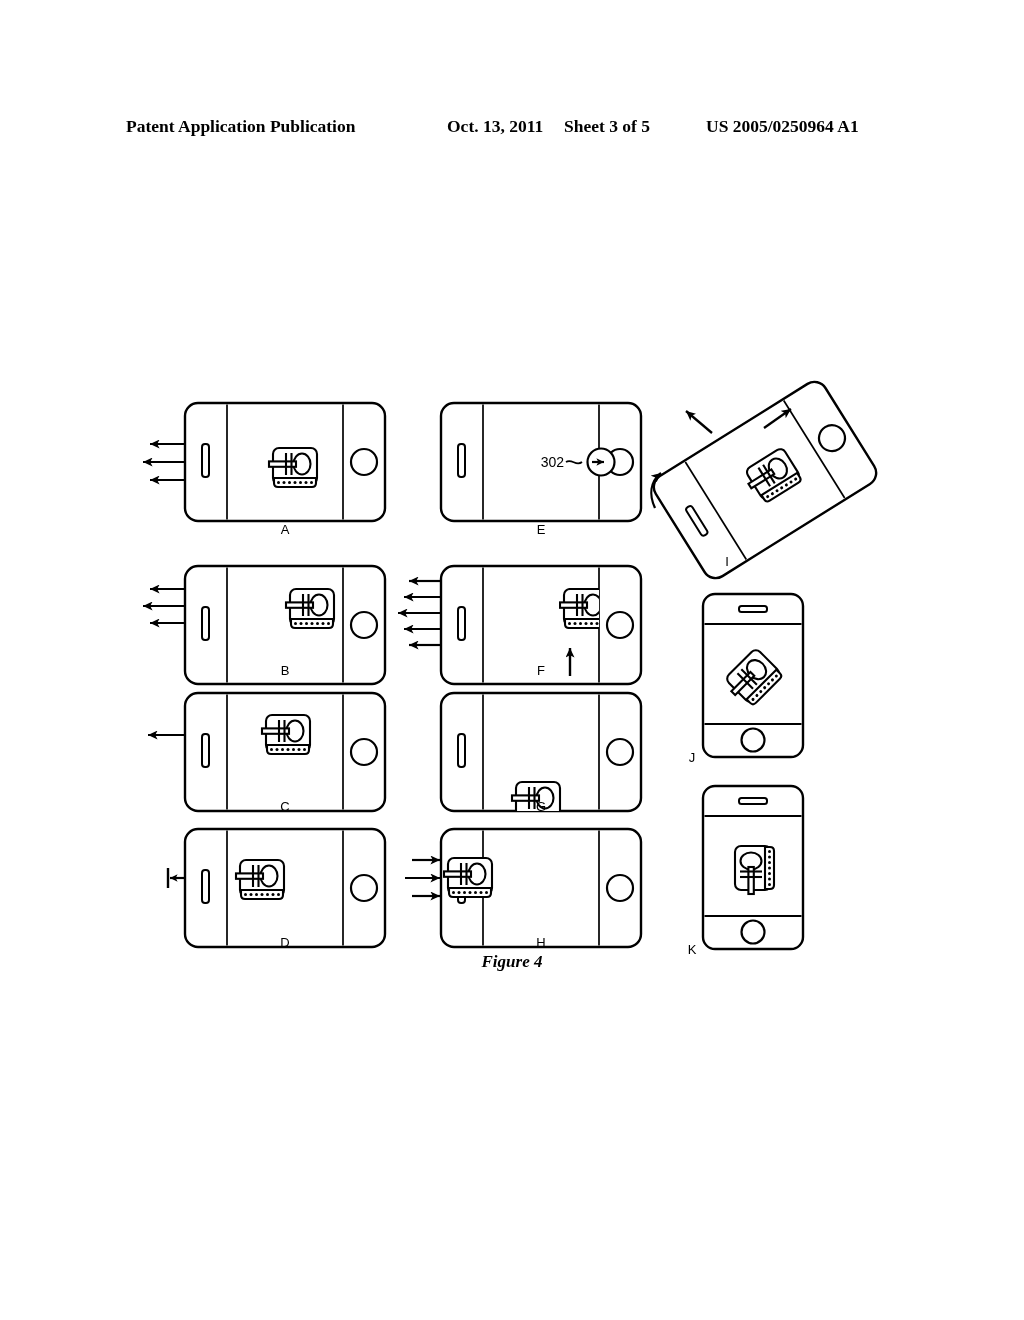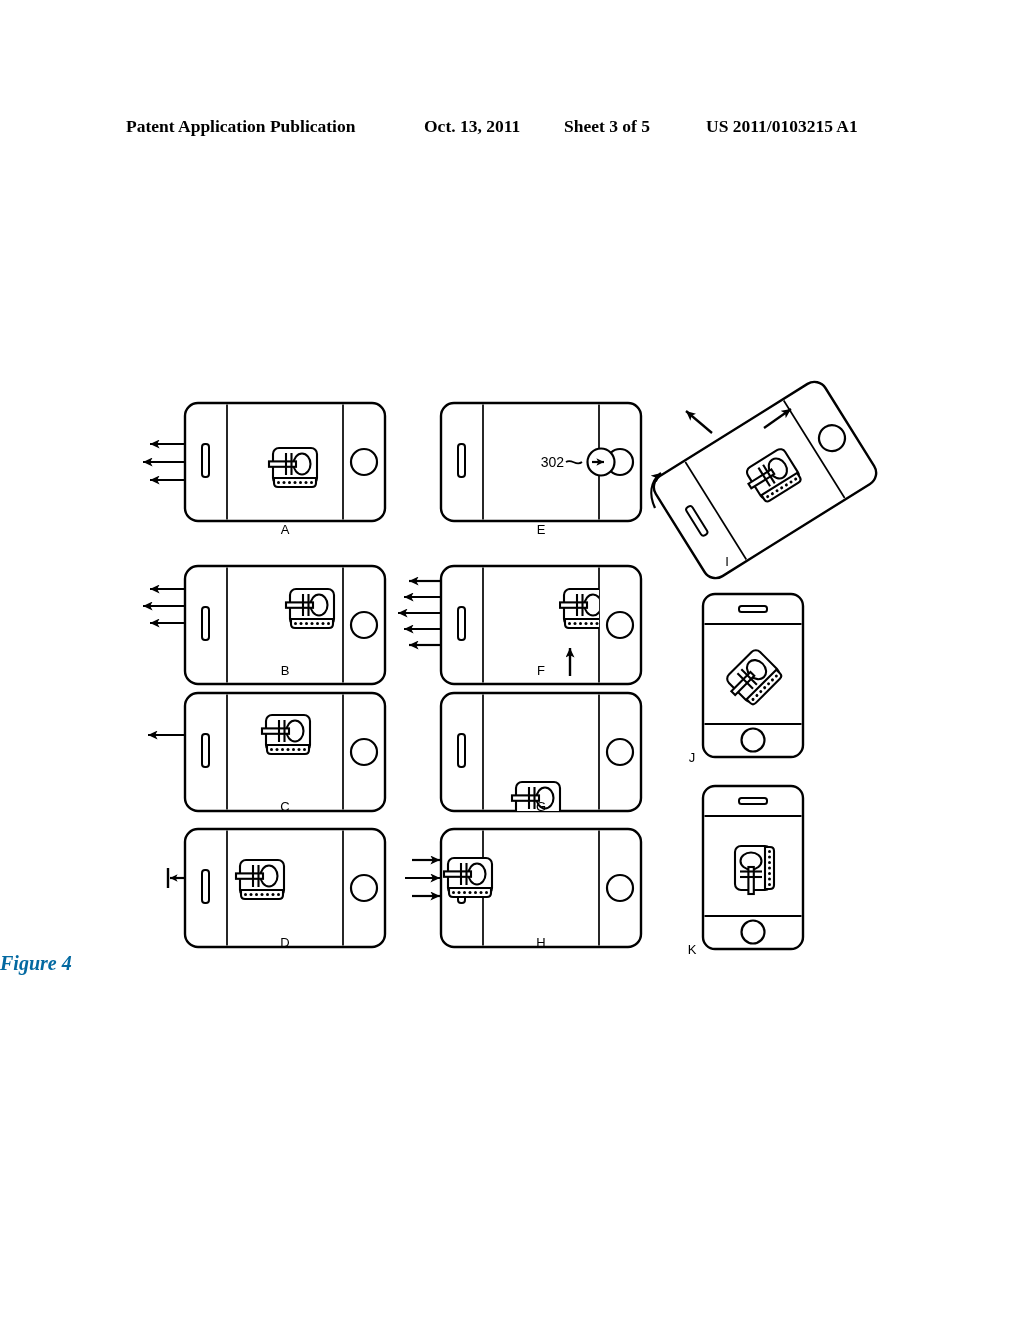--- a/index.html
+++ b/index.html
@@ -29,21 +29,21 @@
     position: absolute;
     font-family: "Liberation Serif", serif;
     font-weight: bold;
     font-size: 17.5px;
     letter-spacing: 0px;
     white-space: nowrap;
     color: #000;
     top: 0;
   }
   #hdr-publication { left: 126px; }
-  #hdr-date        { left: 424px; text-align: center; }
+  #hdr-date        { left: 447px; text-align: center; }
   #hdr-sheet       { left: 564px; }
   #hdr-patentno    { left: 706px; }
 
   
   #figure-area {
     position: absolute;
     left: 0;
     top: 0;
     width: 1024px;
     height: 1320px;
@@ -54,26 +54,26 @@
     top: 0;
     width: 1024px;
     height: 1320px;
     display: block;
   }
   #figure-caption {
     position: absolute;
     left: 0;
     top: 952px;
     width: 1024px;
-    text-align: left;
+    text-align: center;
     font-family: "Liberation Serif", serif;
     font-style: italic;
     font-weight: bold;
-    font-size: 20px;
-    color: #0369a1;
+    font-size: 17px;
+    color: #000000;
   }
   
   #figure-svg text {
     font-family: "Liberation Sans", sans-serif;
     fill: #000;
   }
   .panel-label {
     font-size: 13px;
     text-anchor: middle;
   }
@@ -83,21 +83,21 @@
     text-anchor: end;
   }
 </style>
 </head>
 <body>
 
 <div id="patent-header">
   <span class="hdr-text" id="hdr-publication">Patent Application Publication</span>
   <span class="hdr-text" id="hdr-date">Oct. 13, 2011</span>
   <span class="hdr-text" id="hdr-sheet">Sheet 3 of 5</span>
-  <span class="hdr-text" id="hdr-patentno">US 2011/0103215 A1</span>
+  <span class="hdr-text" id="hdr-patentno">US 2005/0250964 A1</span>
 </div>
 
 <div id="figure-area">
 
   <svg id="figure-svg" viewBox="0 0 1024 1320">
     <defs>
 
       <g id="key-glyph">
 
         <rect x="-22" y="-18" width="44" height="36" rx="6" ry="6" fill="#ffffff" stroke="#000" stroke-width="2.1"></rect>

